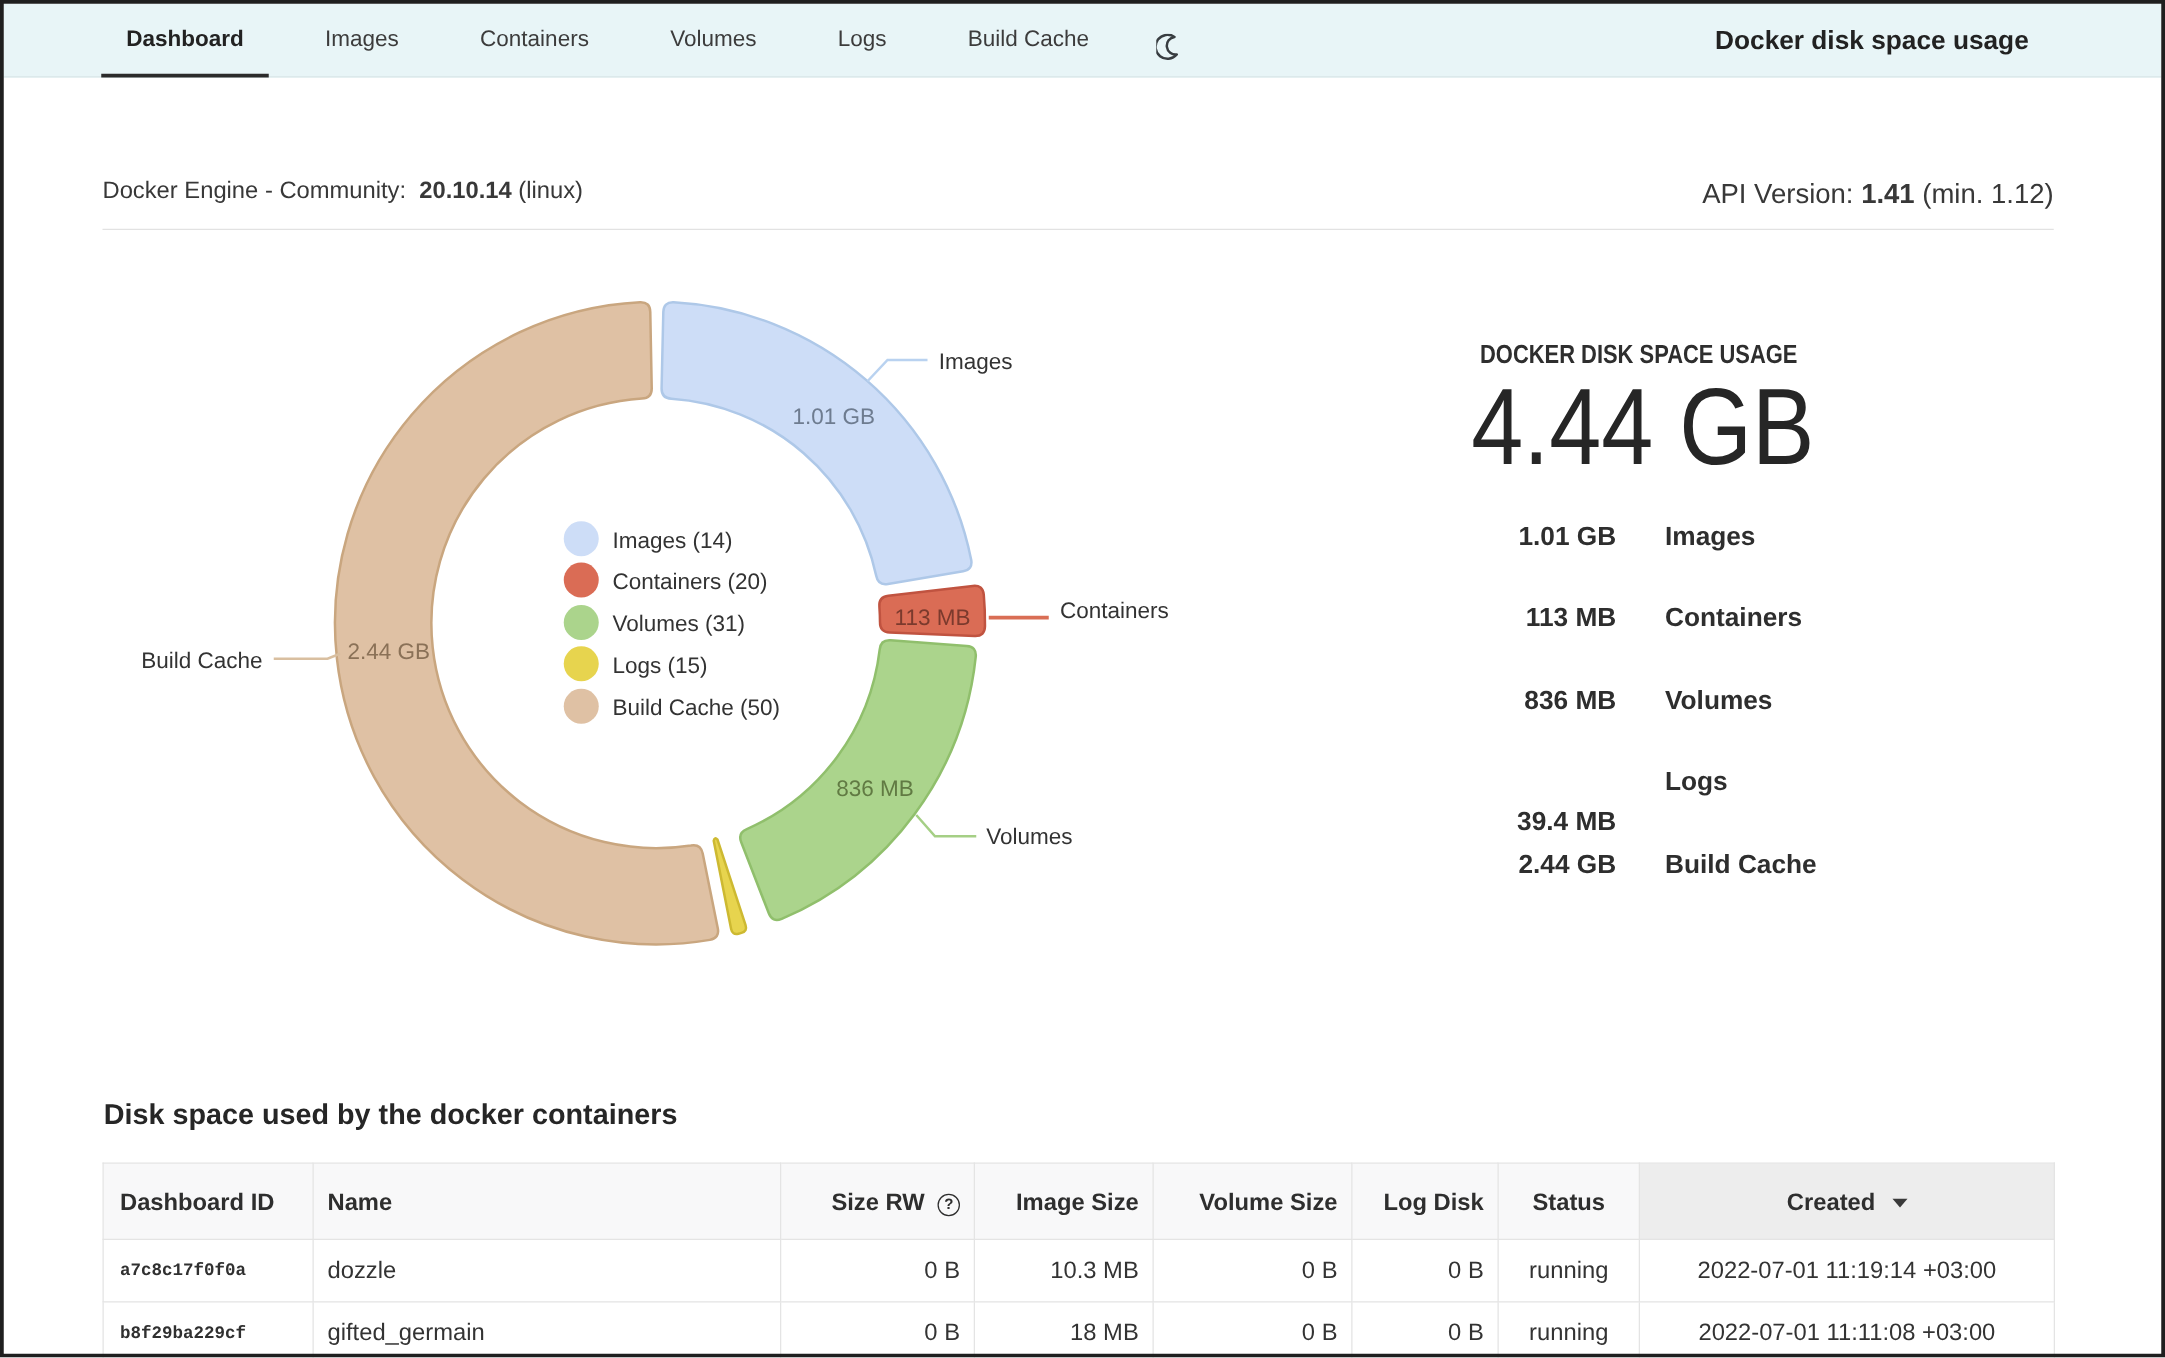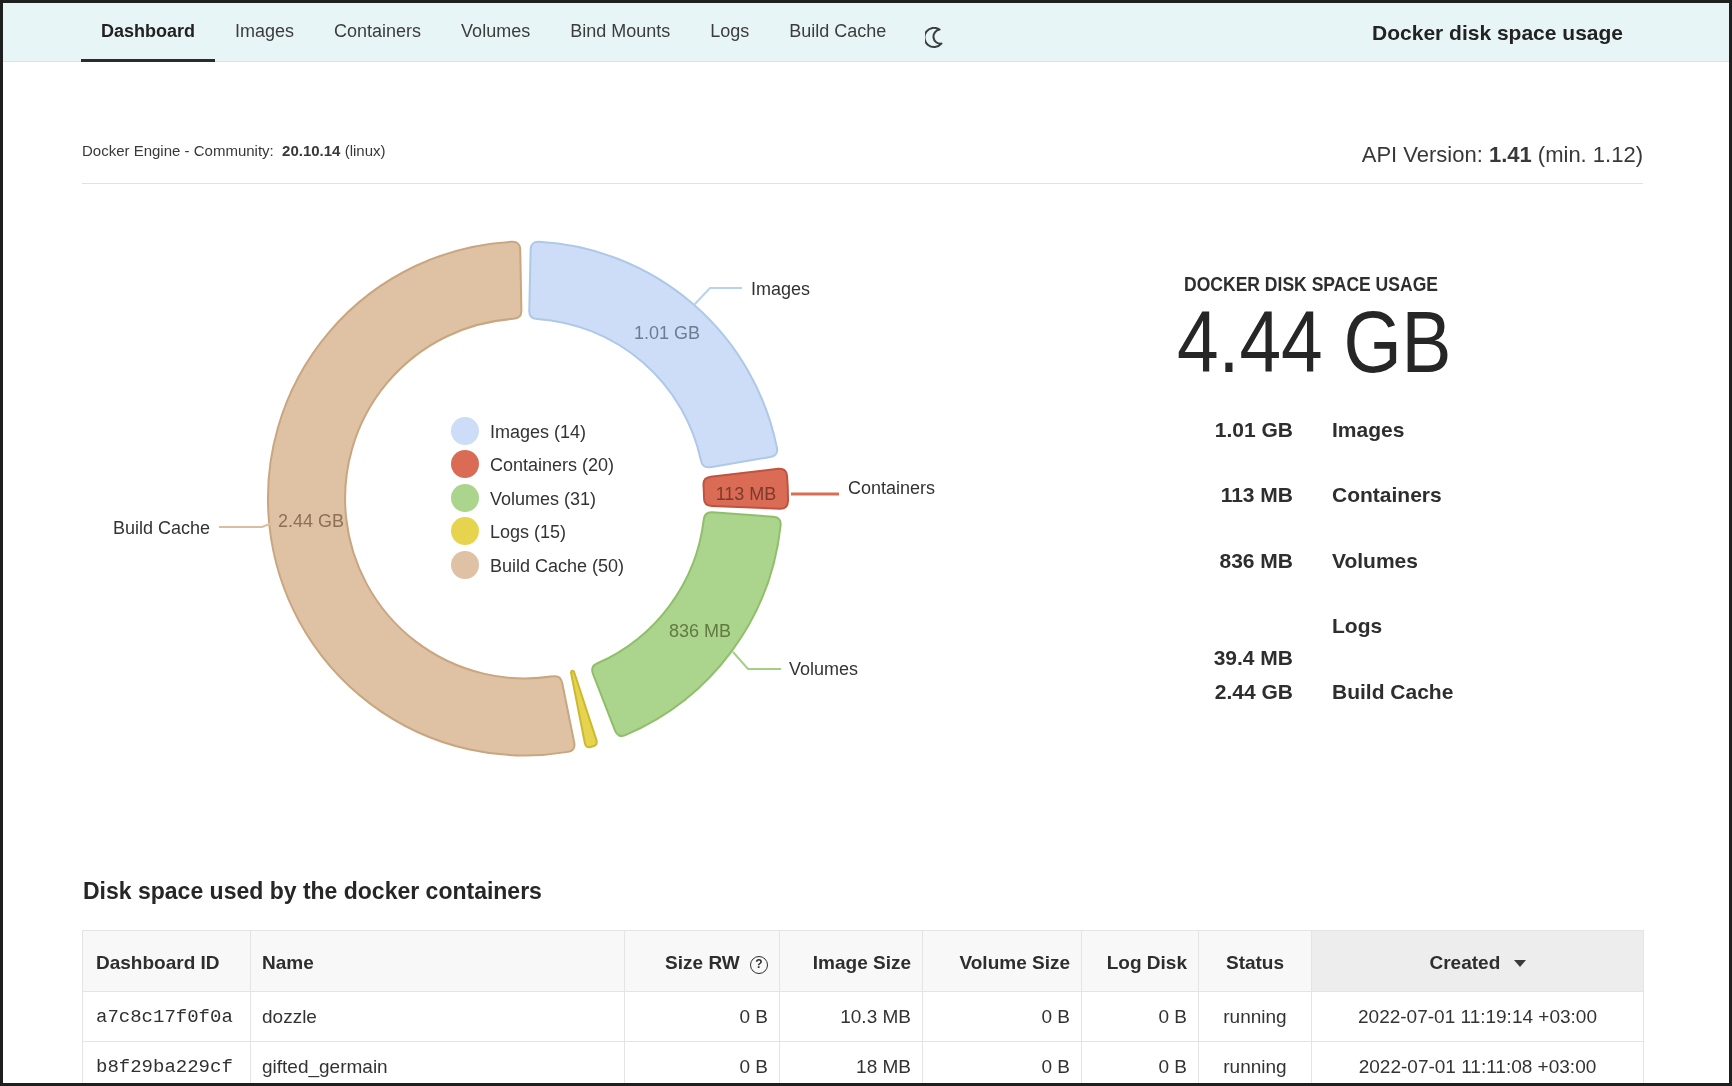--- a/index.html
+++ b/index.html
@@ -1,58 +1,57 @@
 <!DOCTYPE html>
 <html><head>
 <meta charset="utf-8">
 <style>
   * { margin:0; padding:0; box-sizing:border-box; }
   html,body { width:1732px; height:1086px; overflow:hidden; }
   body { font-family:"Liberation Sans", sans-serif; background:#fff; color:#333; position:relative; }
   #frame { position:absolute; inset:0; border:3px solid #1f1f1f; pointer-events:none; z-index:99; }
   
   #nav { position:absolute; left:3px; right:3px; top:3px; height:59px; background:#e8f5f7; border-bottom:1px solid #d8e5e7; }
-  #tabs { position:absolute; left:78px; top:0; height:59px; display:flex; }
+  #tabs { position:absolute; left:78px; top:0; height:59px; display:flex;gap:25px; }
   #tabs .tab { font-size:18px; color:#3c3c3c; padding:0 20px; line-height:57px; height:59px; }
   #tabs .tab.active { font-weight:bold; color:#222; border-bottom:3px solid #2b2b2b; }
   #navtitle { position:absolute; right:106px; top:0; line-height:59px; font-size:21px; font-weight:bold; color:#222; }
   #moon { position:absolute; left:922px; top:24px; }
   
-  #engl { position:absolute; left:82px; top:142px; font-size:15px; color:#383838; }
+  #engl { position:absolute; left:82px; top:142px; font-size:19px; color:#383838; }
   #engr { position:absolute; right:89px; top:142px; font-size:22px; color:#383838; }
   #hr1 { position:absolute; left:82px; top:183px; width:1561px; height:1px; background:#e2e2e2; }
   
   #rp-title { position:absolute; left:1184px; top:272px; font-size:21px; font-weight:bold; color:#2e2e2e; transform:scaleX(0.835); transform-origin:0 0; white-space:nowrap; }
   #rp-total { position:absolute; left:1177px; top:292px; font-size:87px; color:#262626; transform:scaleX(0.86); transform-origin:0 0; white-space:nowrap; }
   .rp-val { position:absolute; width:150px; left:1143px; text-align:right; font-size:21px; font-weight:bold; color:#2e2e2e; }
   .rp-lab { position:absolute; left:1332px; font-size:21px; font-weight:bold; color:#2e2e2e; }
   
   #tbl-title { position:absolute; left:83px; top:878px; font-size:23px; font-weight:bold; color:#262626; }
   #tblwrap { position:absolute; left:82px; top:930px; width:1561px; }
   table { border-collapse:collapse; table-layout:fixed; width:1561px; font-size:19px; color:#333; }
   th, td { border:1px solid #e4e4e4; padding:0 11px; } th:first-child, td:first-child { padding-left:13px; }
   th { height:61px; padding-top:4px; background:#f8f8f9; font-size:19px; color:#2e2e2e; text-align:left; }
   td { height:50px; background:#fff; }
   th.num, td.num { text-align:right; }
   th.ctr, td.ctr { text-align:center; }
   th.created { background:#ededed; }
-  td.mono { font-family:"Liberation Mono", monospace; font-size:19px; color:#303030; }
+  td.mono { font-family:"Liberation Mono", monospace; font-size:14px; color:#303030;font-weight:bold; }
   #qm { display:inline-block; width:18px; height:18px; border:1.5px solid #2e2e2e; border-radius:50%; font-size:12px; font-weight:bold; text-align:center; line-height:15px; vertical-align:1px; margin-left:5px; }
   #sorttri { display:inline-block; width:0; height:0; border-left:6px solid transparent; border-right:6px solid transparent; border-top:7px solid #3a3a3a; margin-left:8px; vertical-align:2px; }
 </style>
 </head>
 <body>
 <div id="frame"></div>
 <div id="nav">
   <div id="tabs">
     <div class="tab active">Dashboard</div>
     <div class="tab">Images</div>
     <div class="tab">Containers</div>
     <div class="tab">Volumes</div>
-    <div class="tab">Bind Mounts</div>
     <div class="tab">Logs</div>
     <div class="tab">Build Cache</div>
   </div>
   <svg id="moon" width="20" height="22" viewBox="0 0 20 22" fill="none" stroke="#383d41" stroke-width="2" stroke-linecap="round" stroke-linejoin="round">
       <path d="M 14.6 2.6 A 9.6 9.6 0 1 0 16.4 16.6 A 7 7 0 0 1 14.6 2.6 Z"></path>
     </svg>
   <div id="navtitle">Docker disk space usage</div>
 </div>
 
 <div id="engl">Docker Engine - Community:&nbsp; <b>20.10.14</b> (linux)</div>

